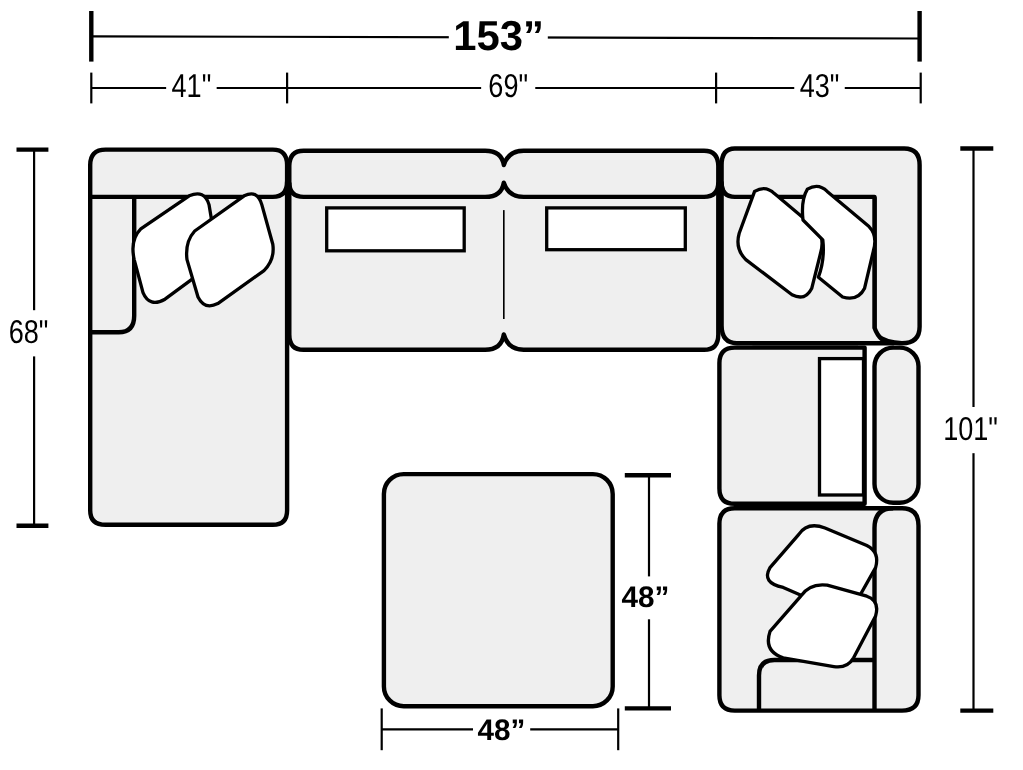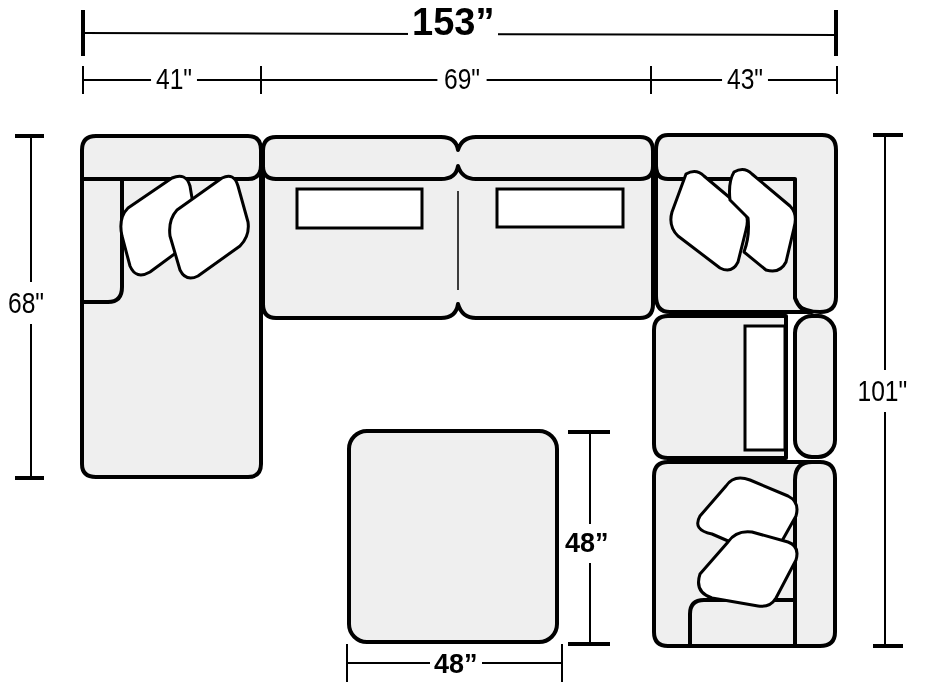--- a/index.html
+++ b/index.html
@@ -93,20 +93,20 @@
     <line class="seam" x1="684" y1="461" x2="780" y2="461"></line>
     <path class="inner" d="M795 646 V480 Q795 462 812 462"></path>
     <path class="inner" d="M690 646 V614 Q690 600 704 600 H795"></path>
     <path class="pillow" d="M712 548 L758 568 Q770 574 778 562 L796 530 Q800 516 788 510 L750 494 Q734 488 726 500 L700 530 Q692 544 712 548 Z" transform="translate(0,-14)"></path>
     <path class="pillow" d="M712 598 L758 606 Q770 608 776 598 L796 560 Q800 546 788 542 L752 532 Q736 530 728 542 L700 574 Q694 592 712 598 Z"></path>
   </g>
 
   <rect class="piece" x="349" y="431" width="208" height="211" rx="18"></rect>
 </svg>
 
-<div class="lbl bold" style="left:408px;top:3px;font-size:38px;padding:0 4px;">153”</div>
+<div class="lbl bold" style="left:408px;top:14px;font-size:38px;padding:0 4px;">153”</div>
 <div class="lbl thin" style="left:146px;top:64px;padding:0 6px;">41"</div>
 <div class="lbl thin" style="left:432px;top:64px;padding:0 8px;">69"</div>
 <div class="lbl thin" style="left:717px;top:64px;padding:0 6px;">43"</div>
 <div class="lbl thin" style="left:4px;top:282px;padding:6px 0;">68"</div>
 <div class="lbl thin" style="left:852px;top:370px;padding:6px 0;">101"</div>
 <div class="lbl bold" style="left:565px;top:524px;font-size:27px;padding:6px 0;">48”</div>
 <div class="lbl bold" style="left:430px;top:651px;font-size:27px;padding:0 4px;">48”</div>
 
 </body></html>

